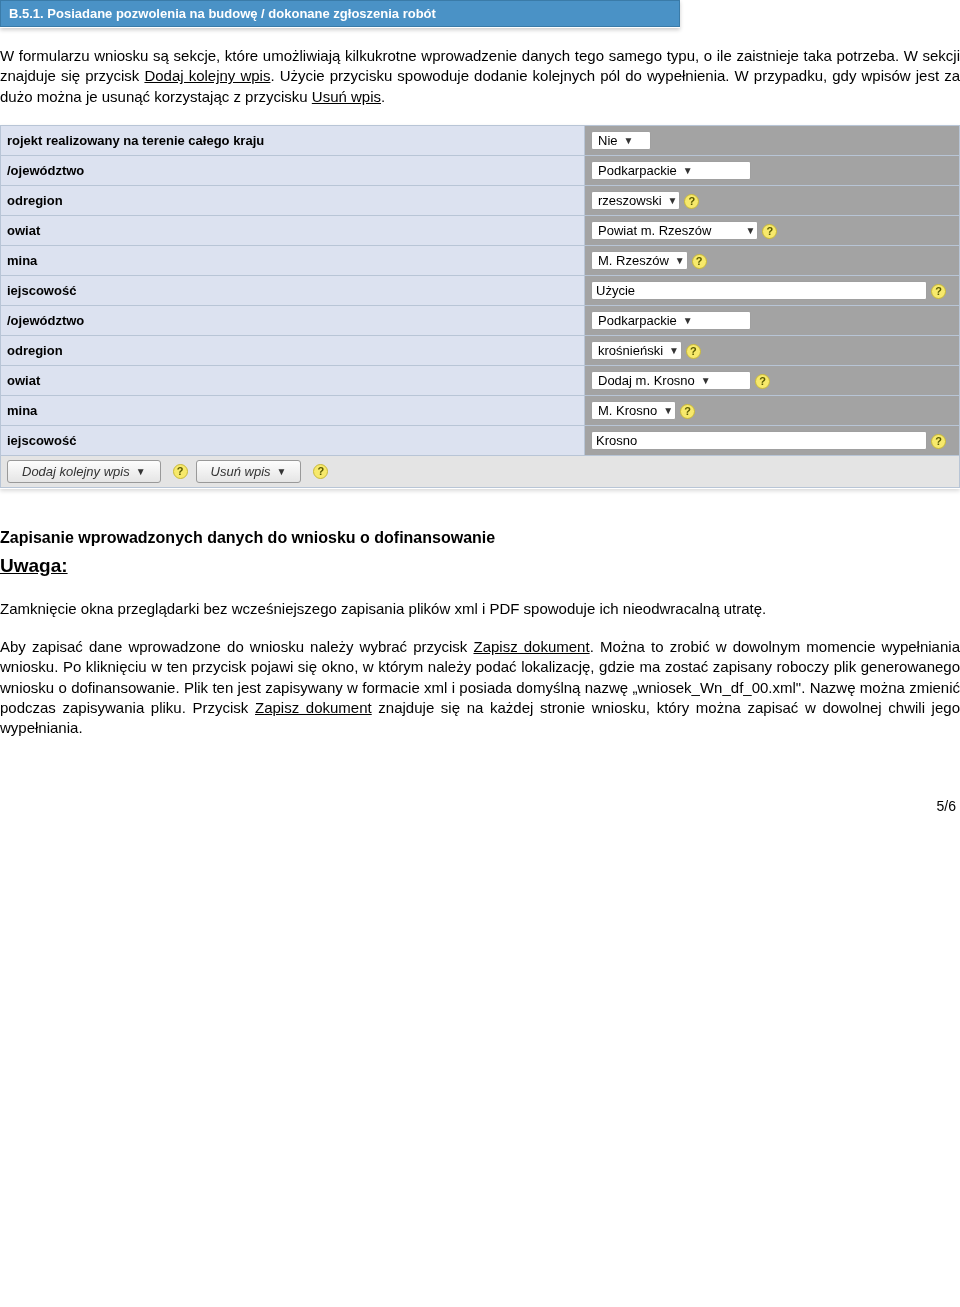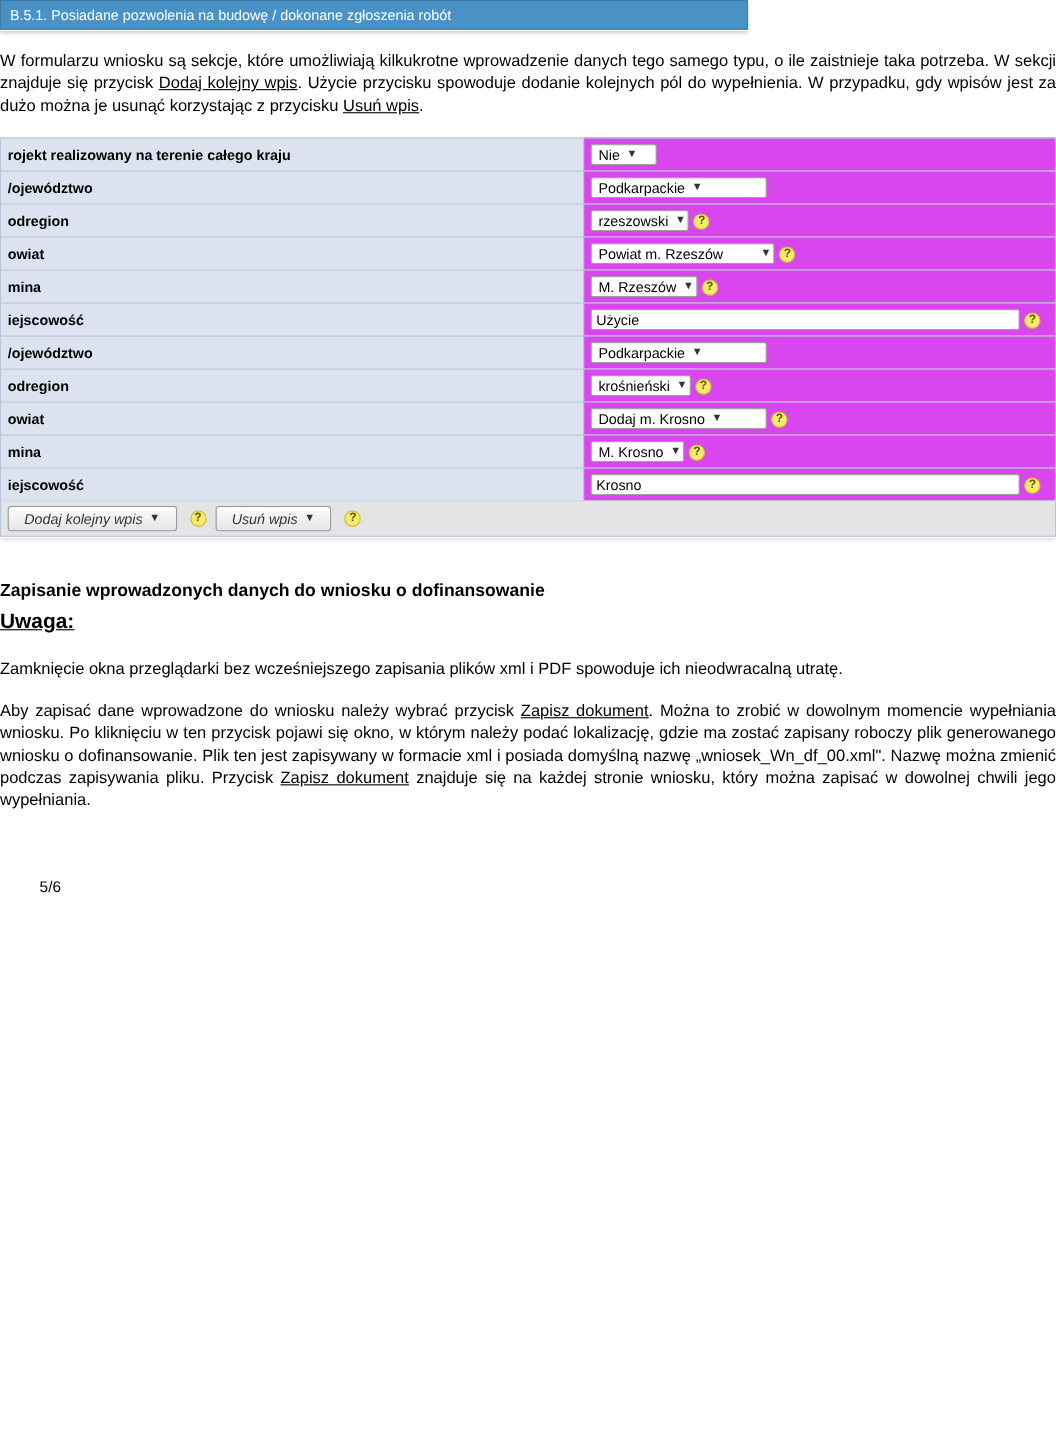--- a/index.html
+++ b/index.html
@@ -1,36 +1,36 @@
 <!DOCTYPE html>
 <html><head>
 <meta charset="utf-8">
 <style>
   * { box-sizing: border-box; margin: 0; padding: 0; }
   body { font-family: Arial, sans-serif; font-size: 14px; color: #000; background: #fff; width: 960px; }
-  .section-header { background: #4a92c6; color: #fff; font-weight: normal; padding: 5px 8px; font-size: 13px; border: 1px solid #3a7ba8; }
+  .section-header { background: #4a92c6; color: #fff; font-weight: bold; padding: 5px 8px; font-size: 13px; border: 1px solid #3a7ba8; }
   .nie-dotyczy { padding: 6px 8px; background: #fff; display: flex; align-items: center; gap: 5px; font-weight: bold; font-size: 13px; border: 1px solid #ccc; border-top: none; }
   .nie-dotyczy input { margin-left: 2px; }
   .doc-text { padding: 0 0; margin: 18px 0; text-align: justify; font-size: 15px; line-height: 1.35; }
   .underline { text-decoration: underline; }
   .form-table { width: 100%; border-collapse: collapse; margin-top: 2px; }
   .form-table td { border: 1px solid #b8c5d6; padding: 5px 6px; vertical-align: middle; font-size: 13px; }
-  .form-table td.label { background: #dce2f0; font-weight: bold; width: 530px; }
-  .form-table td.val { background: #d946ef; text-align: right; padding-right: 10px; }
+  .form-table td.label { background: #dce2f0; font-weight: bold; width: 584px; }
+  .form-table td.val { background: #a3a3a3; text-align: right; padding-right: 10px; }
   .select-box { display: inline-flex; align-items: center; background: #fff; border: 1px solid #a0a0a0; border-radius: 2px; padding: 1px 2px 1px 6px; font-size: 13px; min-width: 60px; }
   .caret { margin-left: 6px; font-size: 10px; color: #333; }
   .text-input { background: #fff; border: 1px solid #a0a0a0; border-radius: 2px; padding: 1px 4px; font-size: 13px; width: calc(100% - 22px); display: inline-block; text-align: left; }
   .help-iq { display: inline-flex; align-items: center; justify-content: center; width: 15px; height: 15px; border-radius: 50%; background: #f7e96b; color: #5a5a00; font-size: 11px; font-weight: bold; border: 1px solid #c9b93a; margin-left: 4px; vertical-align: middle; cursor: pointer; }
   .form-shadow { box-shadow: 0 2px 4px rgba(0,0,0,0.15); padding-bottom: 1px; }
   .btn-bar { background: #e4e4e4; border: 1px solid #b8c5d6; border-top: none; padding: 4px 6px; display: flex; align-items: center; gap: 8px; }
   .btn { display: inline-flex; align-items: center; background: linear-gradient(#fdfdfd,#e5e5e5); border: 1px solid #999; border-radius: 3px; padding: 3px 14px; font-size: 13px; color: #333; cursor: pointer; font-style: italic; }
   .btn .caret { margin-left: 6px; }
   .heading2 { font-weight: bold; font-size: 16px; margin-top: 40px; margin-bottom: 8px; }
   .heading3 { font-weight: bold; font-size: 19px; text-decoration: underline; margin-bottom: 22px; }
-  .page-num { font-size: 14px; margin-top: 60px; padding-right: 4px; margin-left: 36px; }
+  .page-num { text-align: right; font-size: 14px; margin-top: 60px; padding-right: 4px; }
   .top-block { width: 680px; }
   .top-block .form-shadow { box-shadow: 0 2px 4px rgba(0,0,0,0.2); }
 </style>
 </head>
 <body>
 
 <div class="top-block">
   <div class="form-shadow">
     <div class="section-header">B.5.1. Posiadane pozwolenia na budowę / dokonane zgłoszenia robót</div>
   </div>

